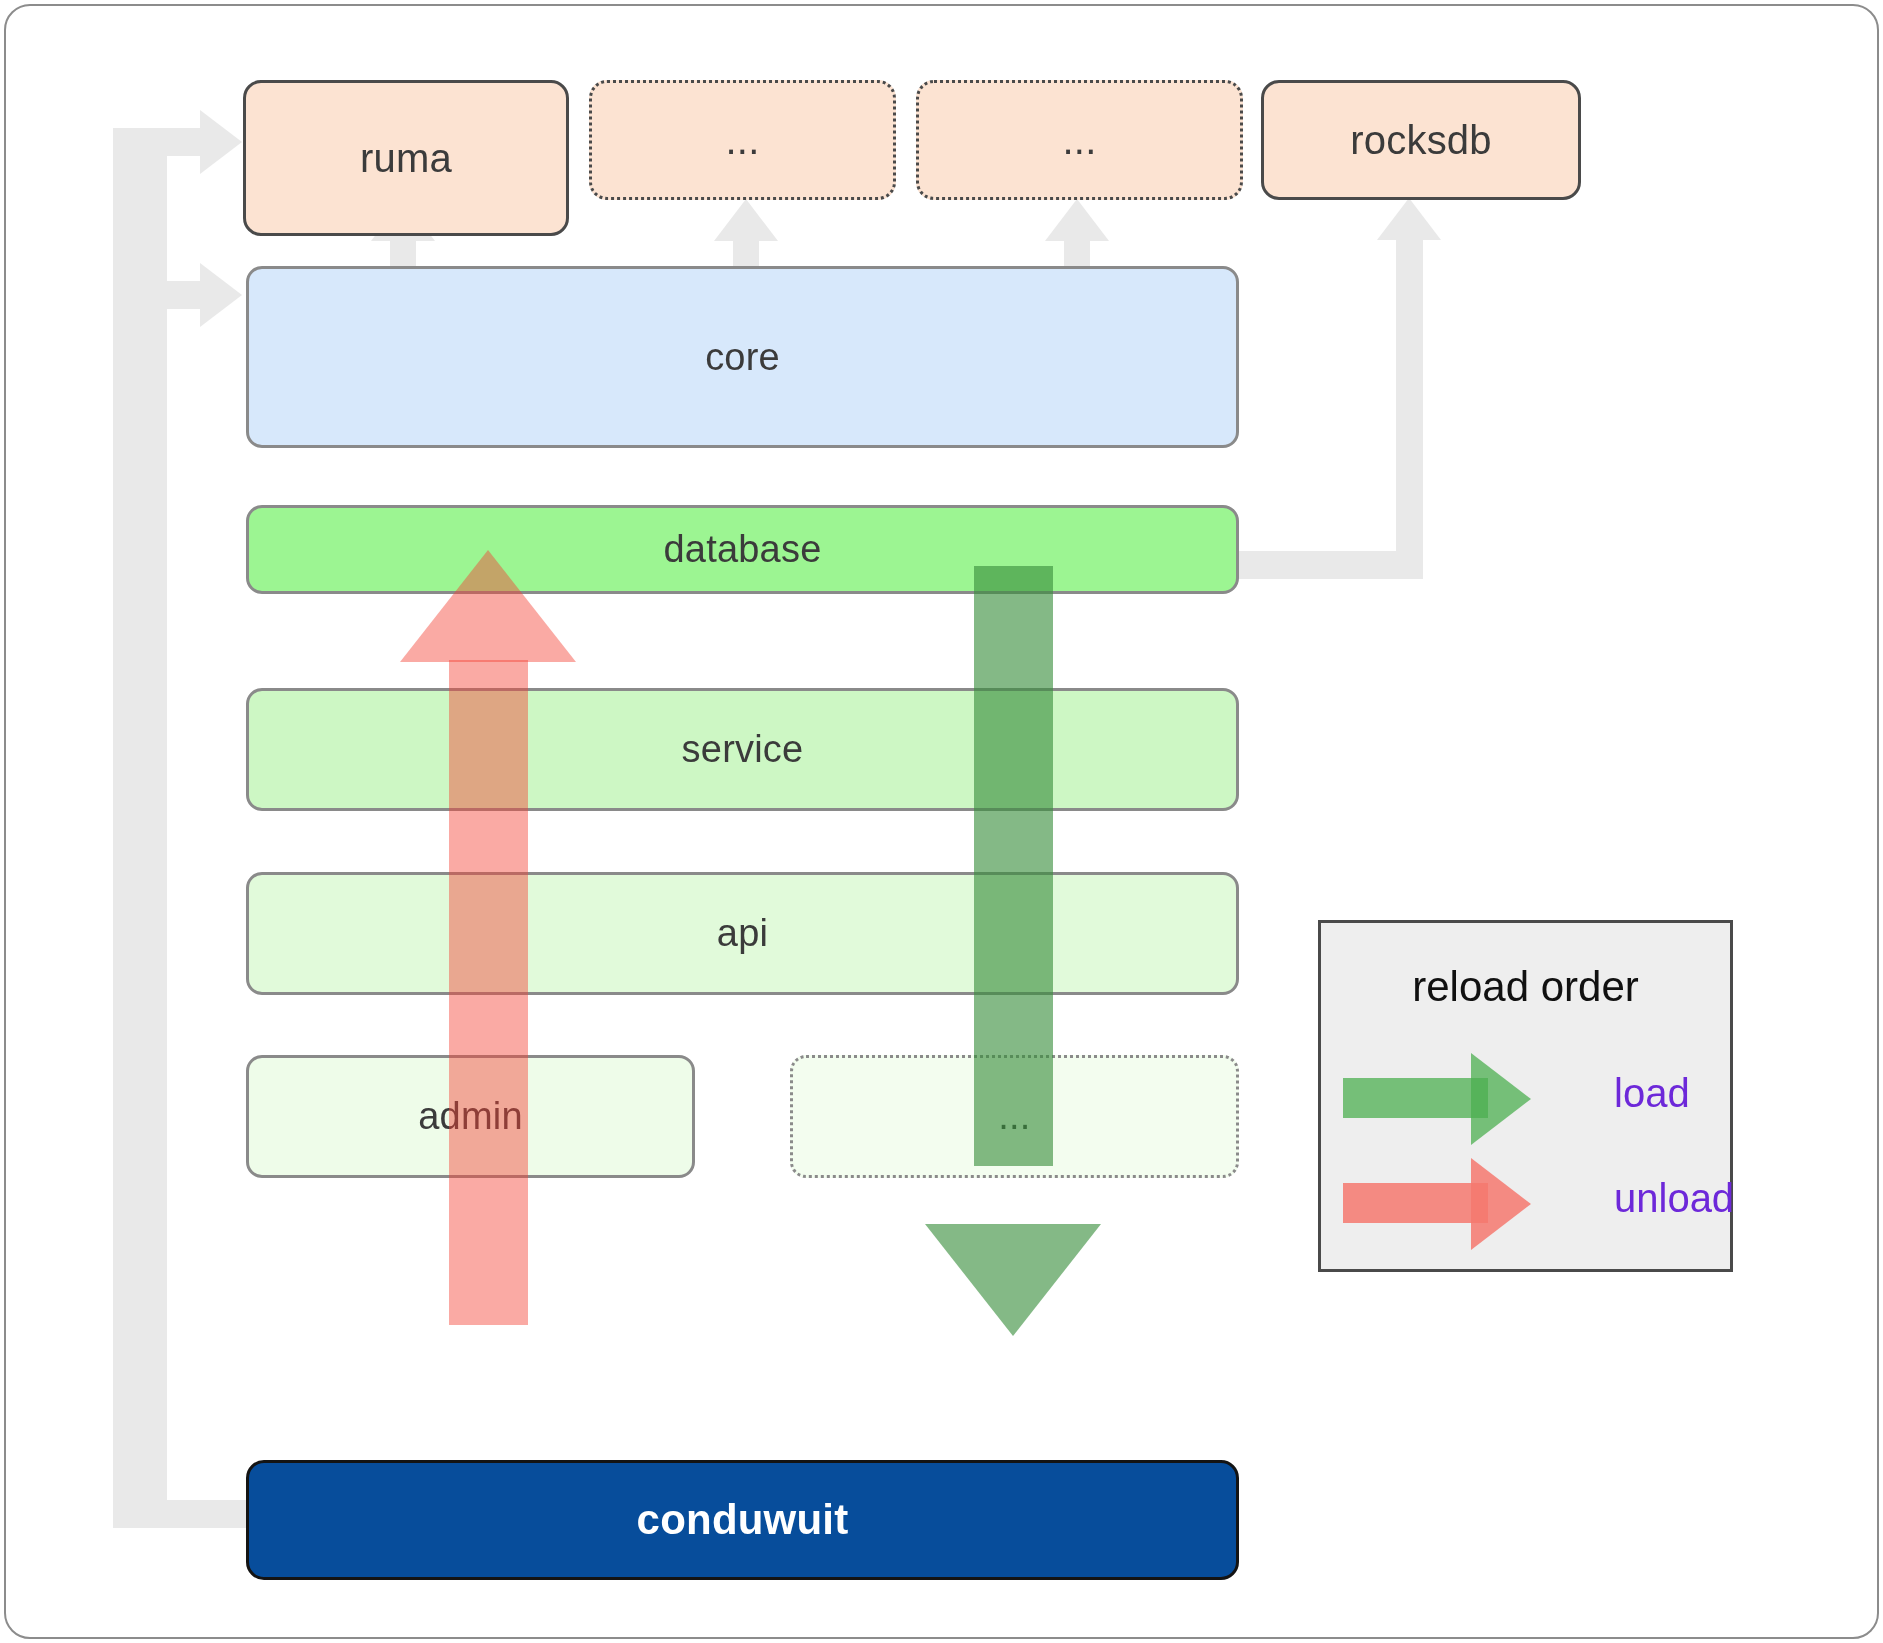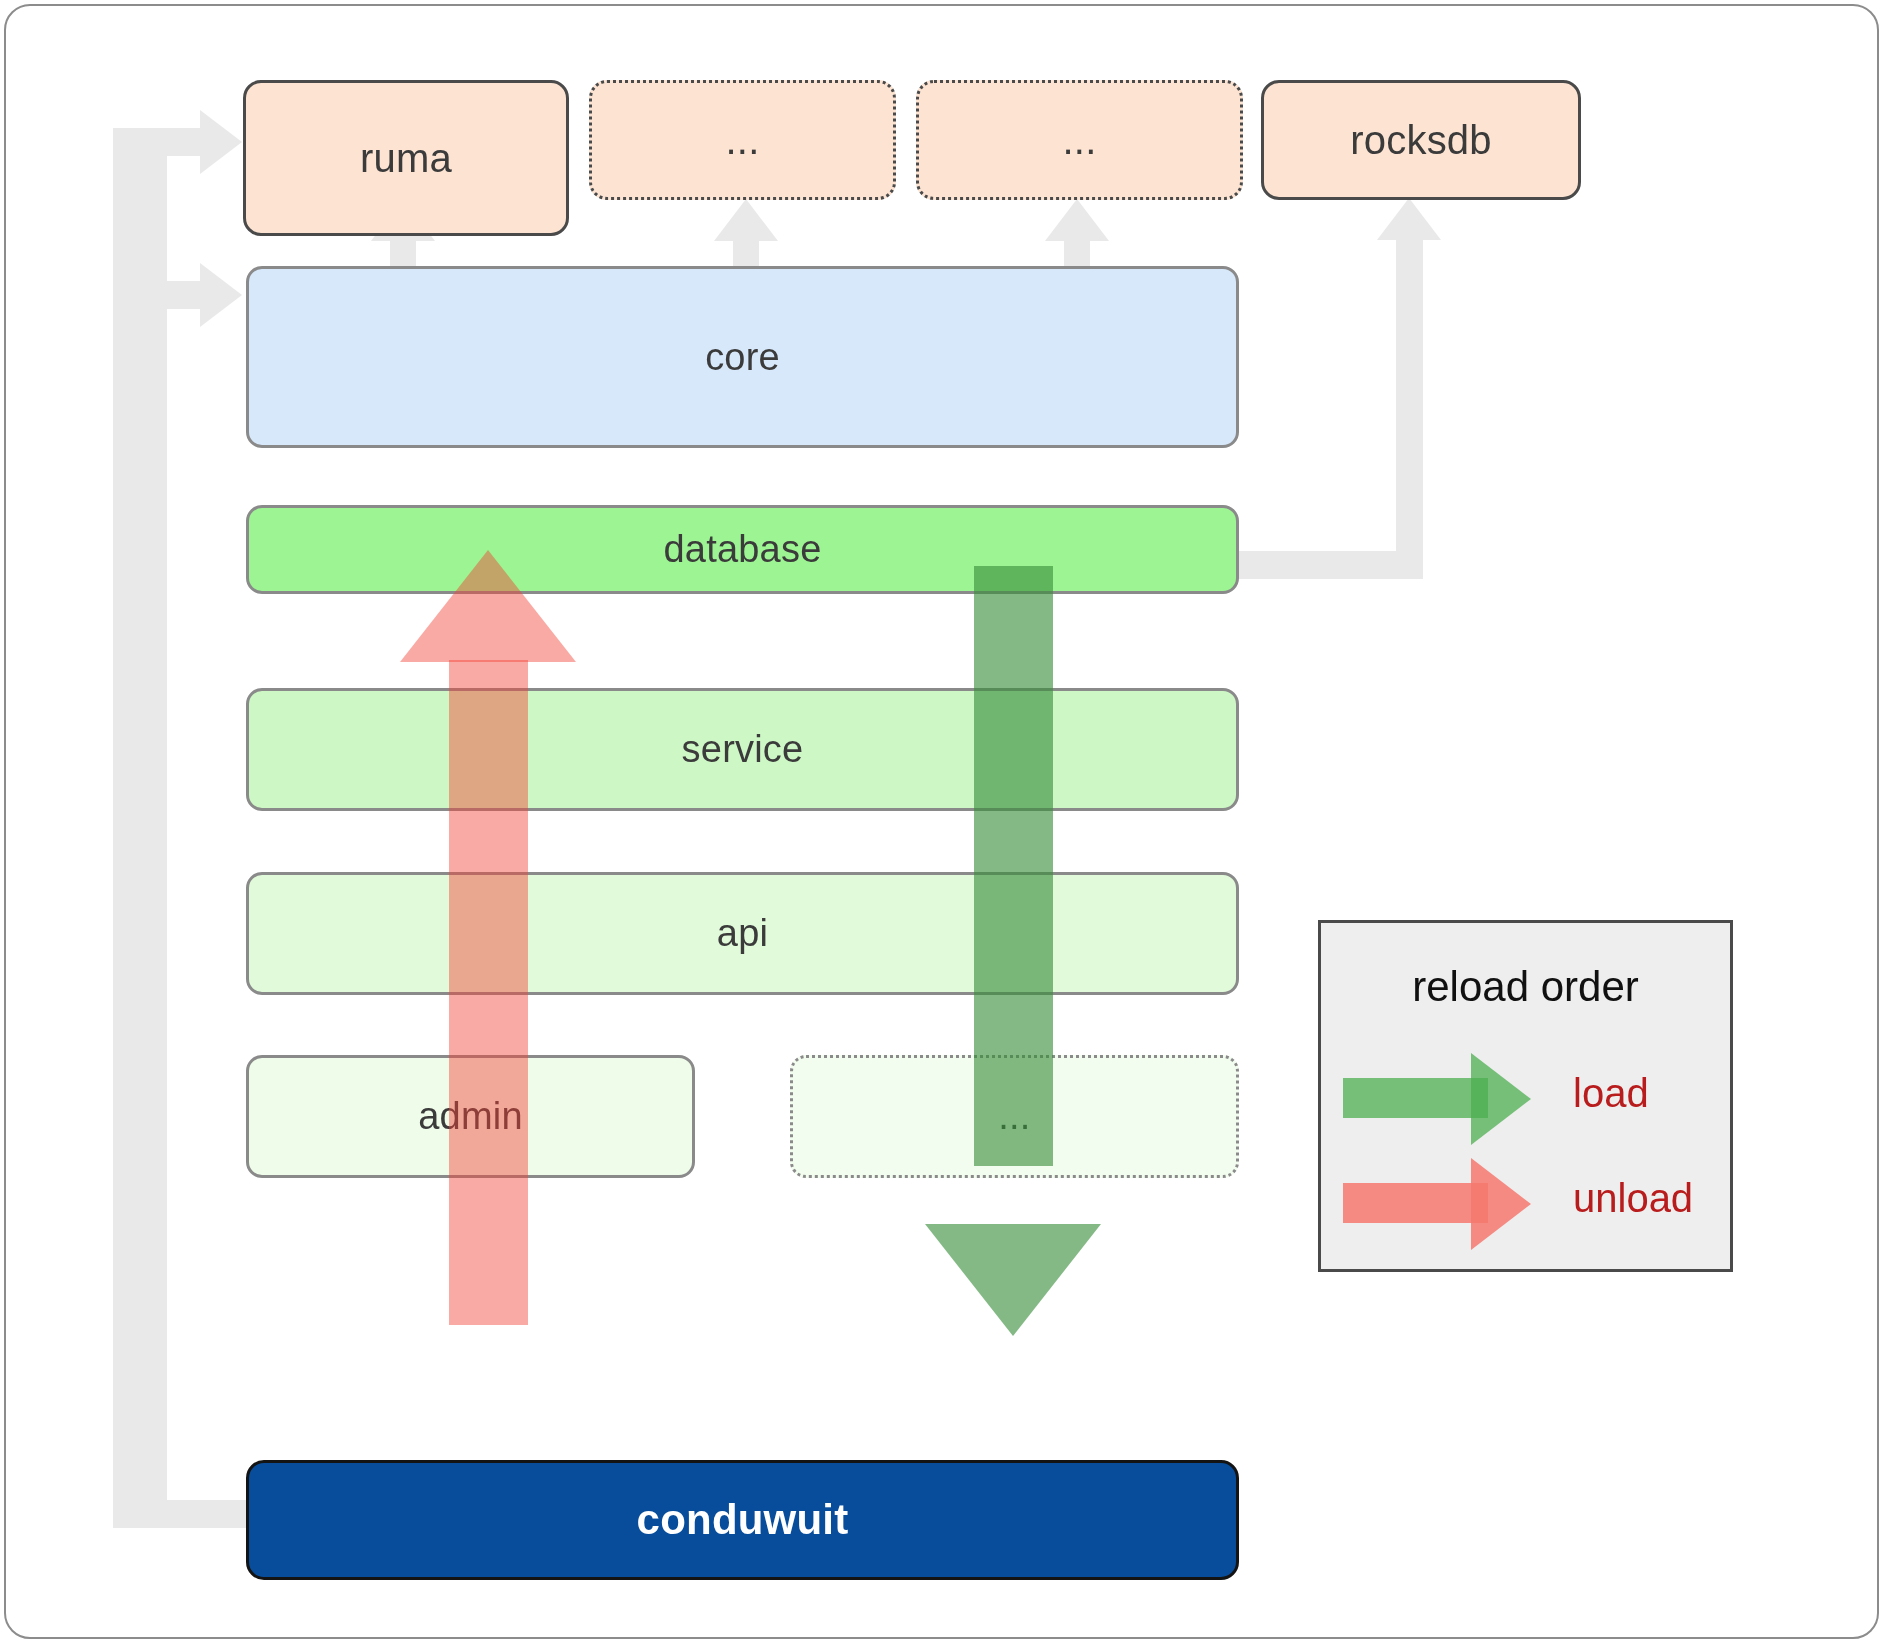--- a/index.html
+++ b/index.html
@@ -125,22 +125,23 @@
   .legend-row { position: absolute; }
   .legend-shaft { position: absolute; height: 40px; }
   .legend-head  {
     position: absolute; width: 0; height: 0;
     border-top: 46px solid transparent;
     border-bottom: 46px solid transparent;
   }
   .legend-label {
     position: absolute;
     font-size: 40px;
-    color: #b91c1c;
+    color: #6d28d9;
     white-space: nowrap;
+    margin-left: 41px;
   }
 </style>
 </head>
 <body>
 
 <div id="canvas">
   <div class="frame"></div>
 
   <div class="gbar" style="left:113px; top:128px; width:27px; height:1400px;"></div>
 

